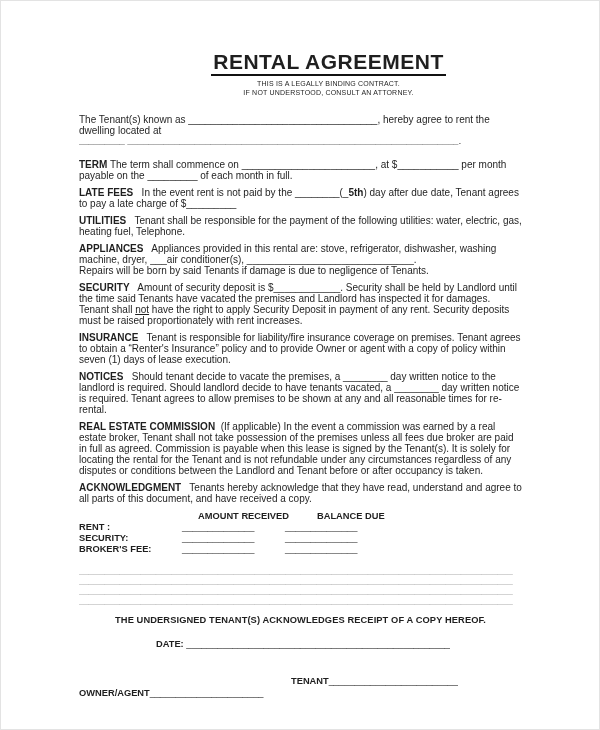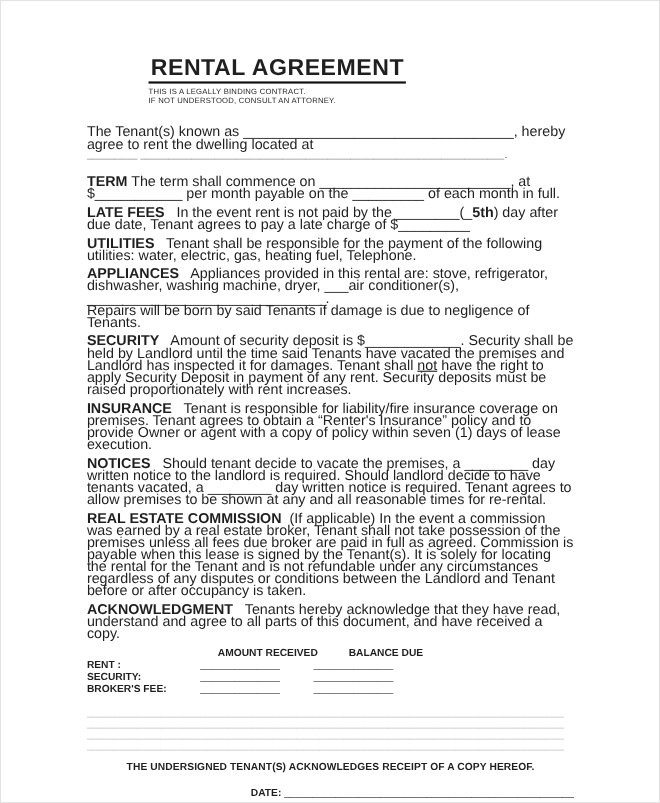--- a/index.html
+++ b/index.html
@@ -11,40 +11,40 @@
     border:1px solid #e3e3e3;
     font-family:"Liberation Sans","DejaVu Sans",sans-serif;
     color:#1f1f1f;
     overflow:hidden;
   }
   .content{
     box-sizing:border-box;
     padding:50px 77px 0 78px;
   }
   
-  .hdr{ padding-left:56px; }
+  .hdr{ text-align:center; padding-left:56px; }
   .title{
     display:inline-block;
     font-size:21px;
     font-weight:bold;
     letter-spacing:.5px;
     border-bottom:2px solid #111;
     padding:0 2px 1px 2px;
     line-height:1.05;
   }
   .subtitle{
     font-size:7px;
     line-height:9px;
     letter-spacing:.2px;
     margin-top:3px;
   }
   .subtitle div{line-height:9px;}
   
   .para{
-    font-size:13px;
+    font-size:10px;
     line-height:11px;
     margin:0;
   }
   .para span{white-space:pre-wrap;}
   .sect{margin-top:6px;}
   .h{font-weight:bold;}
   .u{text-decoration:underline;}
   .b{font-weight:bold;text-align:right;}
   .intro{margin-top:17px;}
   .blankline{
@@ -69,21 +69,21 @@
     text-align:center;
     font-weight:bold;
     font-size:9.3px;
     line-height:11px;
     letter-spacing:.1px;
   }
   .date-line{
     margin-top:13px;
     margin-left:77px;
     font-size:9.3px;line-height:11px;
-    white-space:nowrap;overflow:hidden;text-align:right;
+    white-space:nowrap;overflow:hidden;
   }
   .sig-line{
     margin-top:26px;
     display:flex;
     font-size:9.3px;line-height:11px;
     white-space:nowrap;
   }
   .sig-group{white-space:nowrap;overflow:hidden;}
   .sig-group.first{margin-right:22px;width:190px;margin-top:12px;}
   .sig-group.second{width:180px;}

